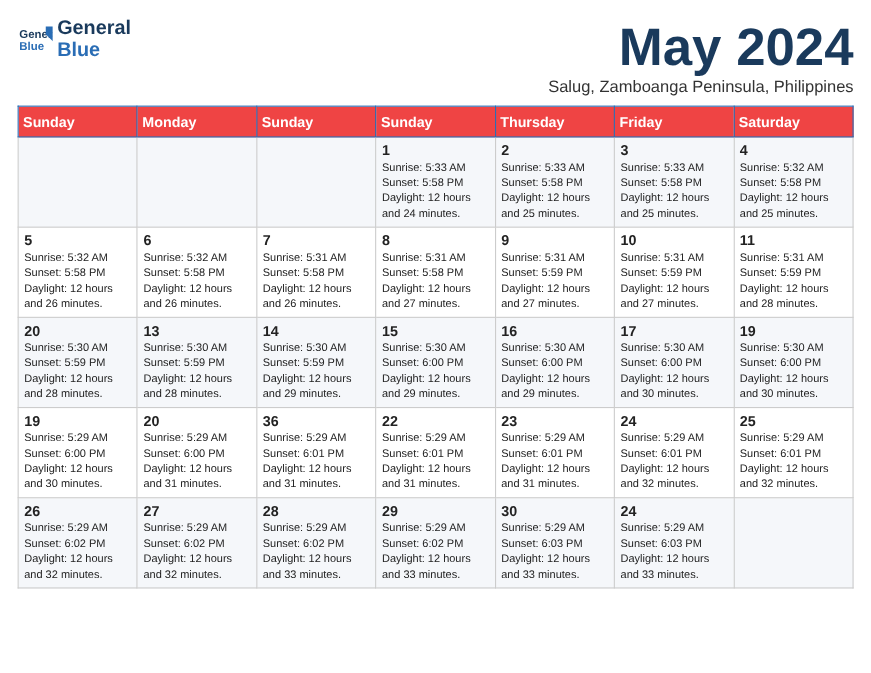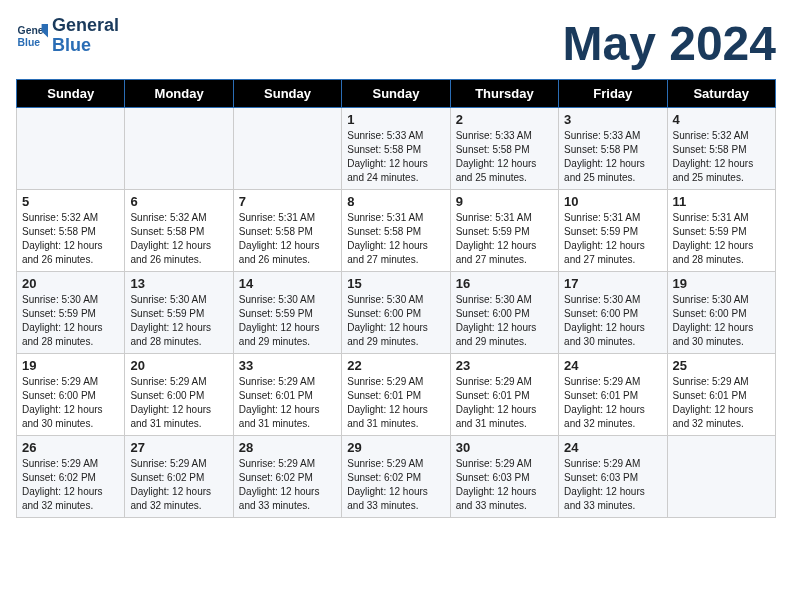--- a/index.html
+++ b/index.html
@@ -41,26 +41,26 @@
     }
     .location {
       font-size: 15px;
       color: #333;
     }
     .calendar {
       width: 100%;
       border-collapse: collapse;
     }
     .calendar th {
-      background: #000000;
+      background: #ef4444;
       color: #fff;
       font-size: 13px;
       font-weight: bold;
       padding: 6px 4px;
-      text-align: center;
+      text-align: left;
       border: 1px solid #2a6db5;
     }
     .calendar td {
       border: 1px solid #ccc;
       vertical-align: top;
       padding: 4px 5px;
       width: 108px;
       min-height: 80px;
       background: #fff;
       font-size: 10.5px;
@@ -100,20 +100,21 @@
     </svg>
     <div>
       <div class="logo-text">
         <div>General</div>
         <div style="color:#2a6db5">Blue</div>
       </div>
     </div>
   </div>
   <div class="title-block">
     <div class="month-title">May 2024</div>
+    <div class="location">Salug, Zamboanga Peninsula, Philippines</div>
   </div>
 </div>
 
 <table class="calendar">
   <thead>
     <tr>
     <th>Sunday</th>
         <th>Monday</th>
         <th>Sunday</th>
         <th>Sunday</th>
@@ -267,21 +268,21 @@
 and 30 minutes.</div>
         </td>
         <td>
           <span class="day-num">20</span>
           <div class="day-info" style="white-space: pre-line;">Sunrise: 5:29 AM
 Sunset: 6:00 PM
 Daylight: 12 hours
 and 31 minutes.</div>
         </td>
         <td>
-          <span class="day-num">33</span>
+          <span class="day-num">36</span>
           <div class="day-info" style="white-space: pre-line;">Sunrise: 5:29 AM
 Sunset: 6:01 PM
 Daylight: 12 hours
 and 31 minutes.</div>
         </td>
         <td>
           <span class="day-num">22</span>
           <div class="day-info" style="white-space: pre-line;">Sunrise: 5:29 AM
 Sunset: 6:01 PM
 Daylight: 12 hours

